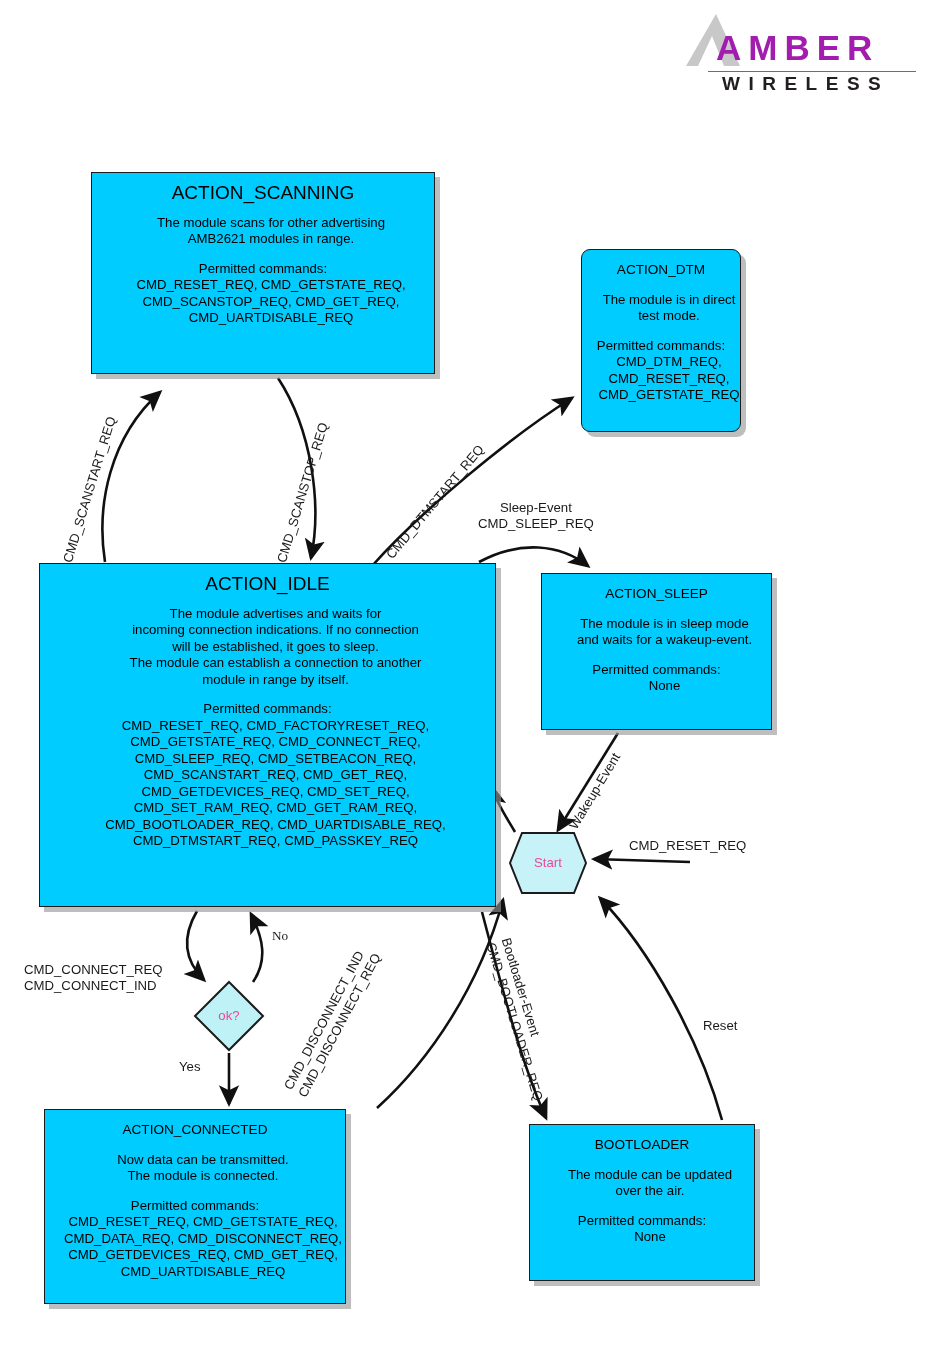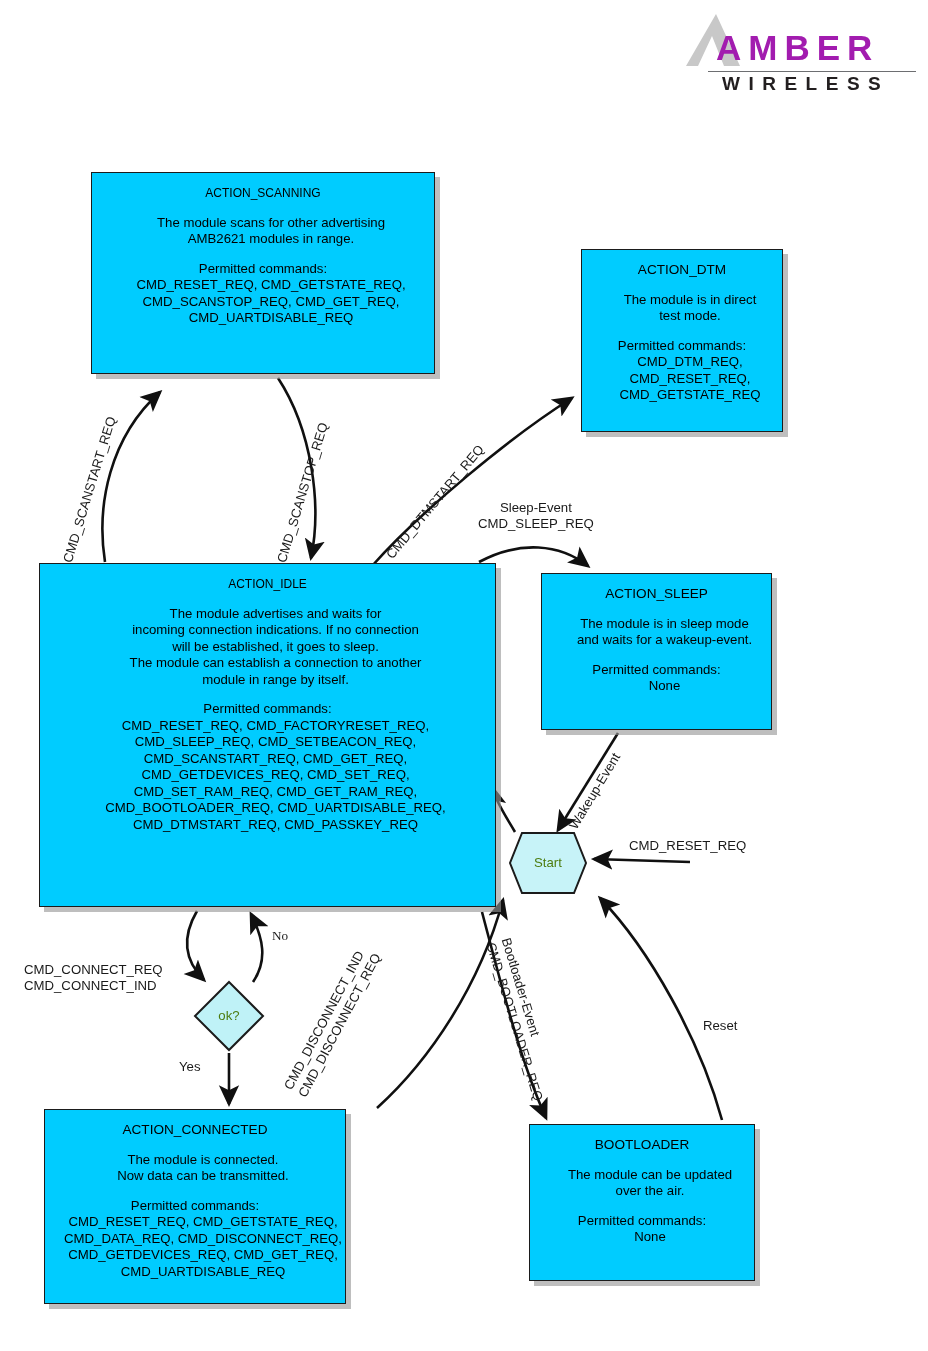--- a/index.html
+++ b/index.html
@@ -97,40 +97,40 @@
     white-space: nowrap;
   }
   .node .n-desc {
     margin-bottom: 13px;
   }
   .node .n-permit-label { }
   .node .n-cmds { }
   .node .n-line { display: block; white-space: nowrap; padding-left: 16px; }
 
   #node-scanning   { left: 91px;  top: 172px;  width: 344px; height: 202px; }
-  #node-dtm        { left: 581px; top: 249px;  width: 202px; height: 183px; }
+  #node-dtm        { left: 581px; top: 249px;  width: 160px; height: 183px; border-radius: 9px; }
   #node-idle       { left: 39px;  top: 563px;  width: 457px; height: 344px; }
   #node-sleep      { left: 541px; top: 573px;  width: 231px; height: 157px; }
   #node-connected  { left: 44px;  top: 1109px; width: 302px; height: 195px; }
   #node-bootloader { left: 529px; top: 1124px; width: 226px; height: 157px; }
 
   #node-idle   { font-size: 13.2px; }
   #node-scanning .n-title,
-  #node-idle .n-title { font-size: 12px; }
+  #node-idle .n-title { font-size: 19px; }
 
   
   .shape-node {
     position: absolute;
     z-index: 5;
   }
   .shape-node .shape-text {
     position: absolute;
     left: 0; right: 0;
     text-align: center;
-    color: #4d7c0f;
+    color: #ec4899;
     font-size: 13.2px;
   }
   #node-ok    { left: 193px; top: 980px; width: 72px; height: 72px; }
   #node-ok .shape-text { top: 28px; }
   #node-start { left: 508px; top: 831px; width: 80px; height: 64px; }
   #node-start .shape-text { top: 24px; }
 
   
   .elabel {
     position: absolute;
@@ -241,20 +241,21 @@
     <div class="n-desc">
       <span class="n-line">The module advertises and waits for</span>
       <span class="n-line">incoming connection indications. If no connection</span>
       <span class="n-line">will be established, it goes to sleep.</span>
       <span class="n-line">The module can establish a connection to another</span>
       <span class="n-line">module in range by itself.</span>
     </div>
     <div class="n-permit-label">Permitted commands:</div>
     <div class="n-cmds">
       <span class="n-line">CMD_RESET_REQ, CMD_FACTORYRESET_REQ,</span>
+      <span class="n-line">CMD_GETSTATE_REQ, CMD_CONNECT_REQ,</span>
       <span class="n-line">CMD_SLEEP_REQ, CMD_SETBEACON_REQ,</span>
       <span class="n-line">CMD_SCANSTART_REQ, CMD_GET_REQ,</span>
       <span class="n-line">CMD_GETDEVICES_REQ, CMD_SET_REQ,</span>
       <span class="n-line">CMD_SET_RAM_REQ, CMD_GET_RAM_REQ,</span>
       <span class="n-line">CMD_BOOTLOADER_REQ, CMD_UARTDISABLE_REQ,</span>
       <span class="n-line">CMD_DTMSTART_REQ, CMD_PASSKEY_REQ</span>
     </div>
   </div>
 
   <div class="node" id="node-sleep">
@@ -265,22 +266,22 @@
     </div>
     <div class="n-permit-label">Permitted commands:</div>
     <div class="n-cmds">
       <span class="n-line">None</span>
     </div>
   </div>
 
   <div class="node" id="node-connected">
     <div class="n-title">ACTION_CONNECTED</div>
     <div class="n-desc">
+      <span class="n-line">Now data can be transmitted.</span>
       <span class="n-line">The module is connected.</span>
-      <span class="n-line">Now data can be transmitted.</span>
     </div>
     <div class="n-permit-label">Permitted commands:</div>
     <div class="n-cmds">
       <span class="n-line">CMD_RESET_REQ, CMD_GETSTATE_REQ,</span>
       <span class="n-line">CMD_DATA_REQ, CMD_DISCONNECT_REQ,</span>
       <span class="n-line">CMD_GETDEVICES_REQ, CMD_GET_REQ,</span>
       <span class="n-line">CMD_UARTDISABLE_REQ</span>
     </div>
   </div>
 

